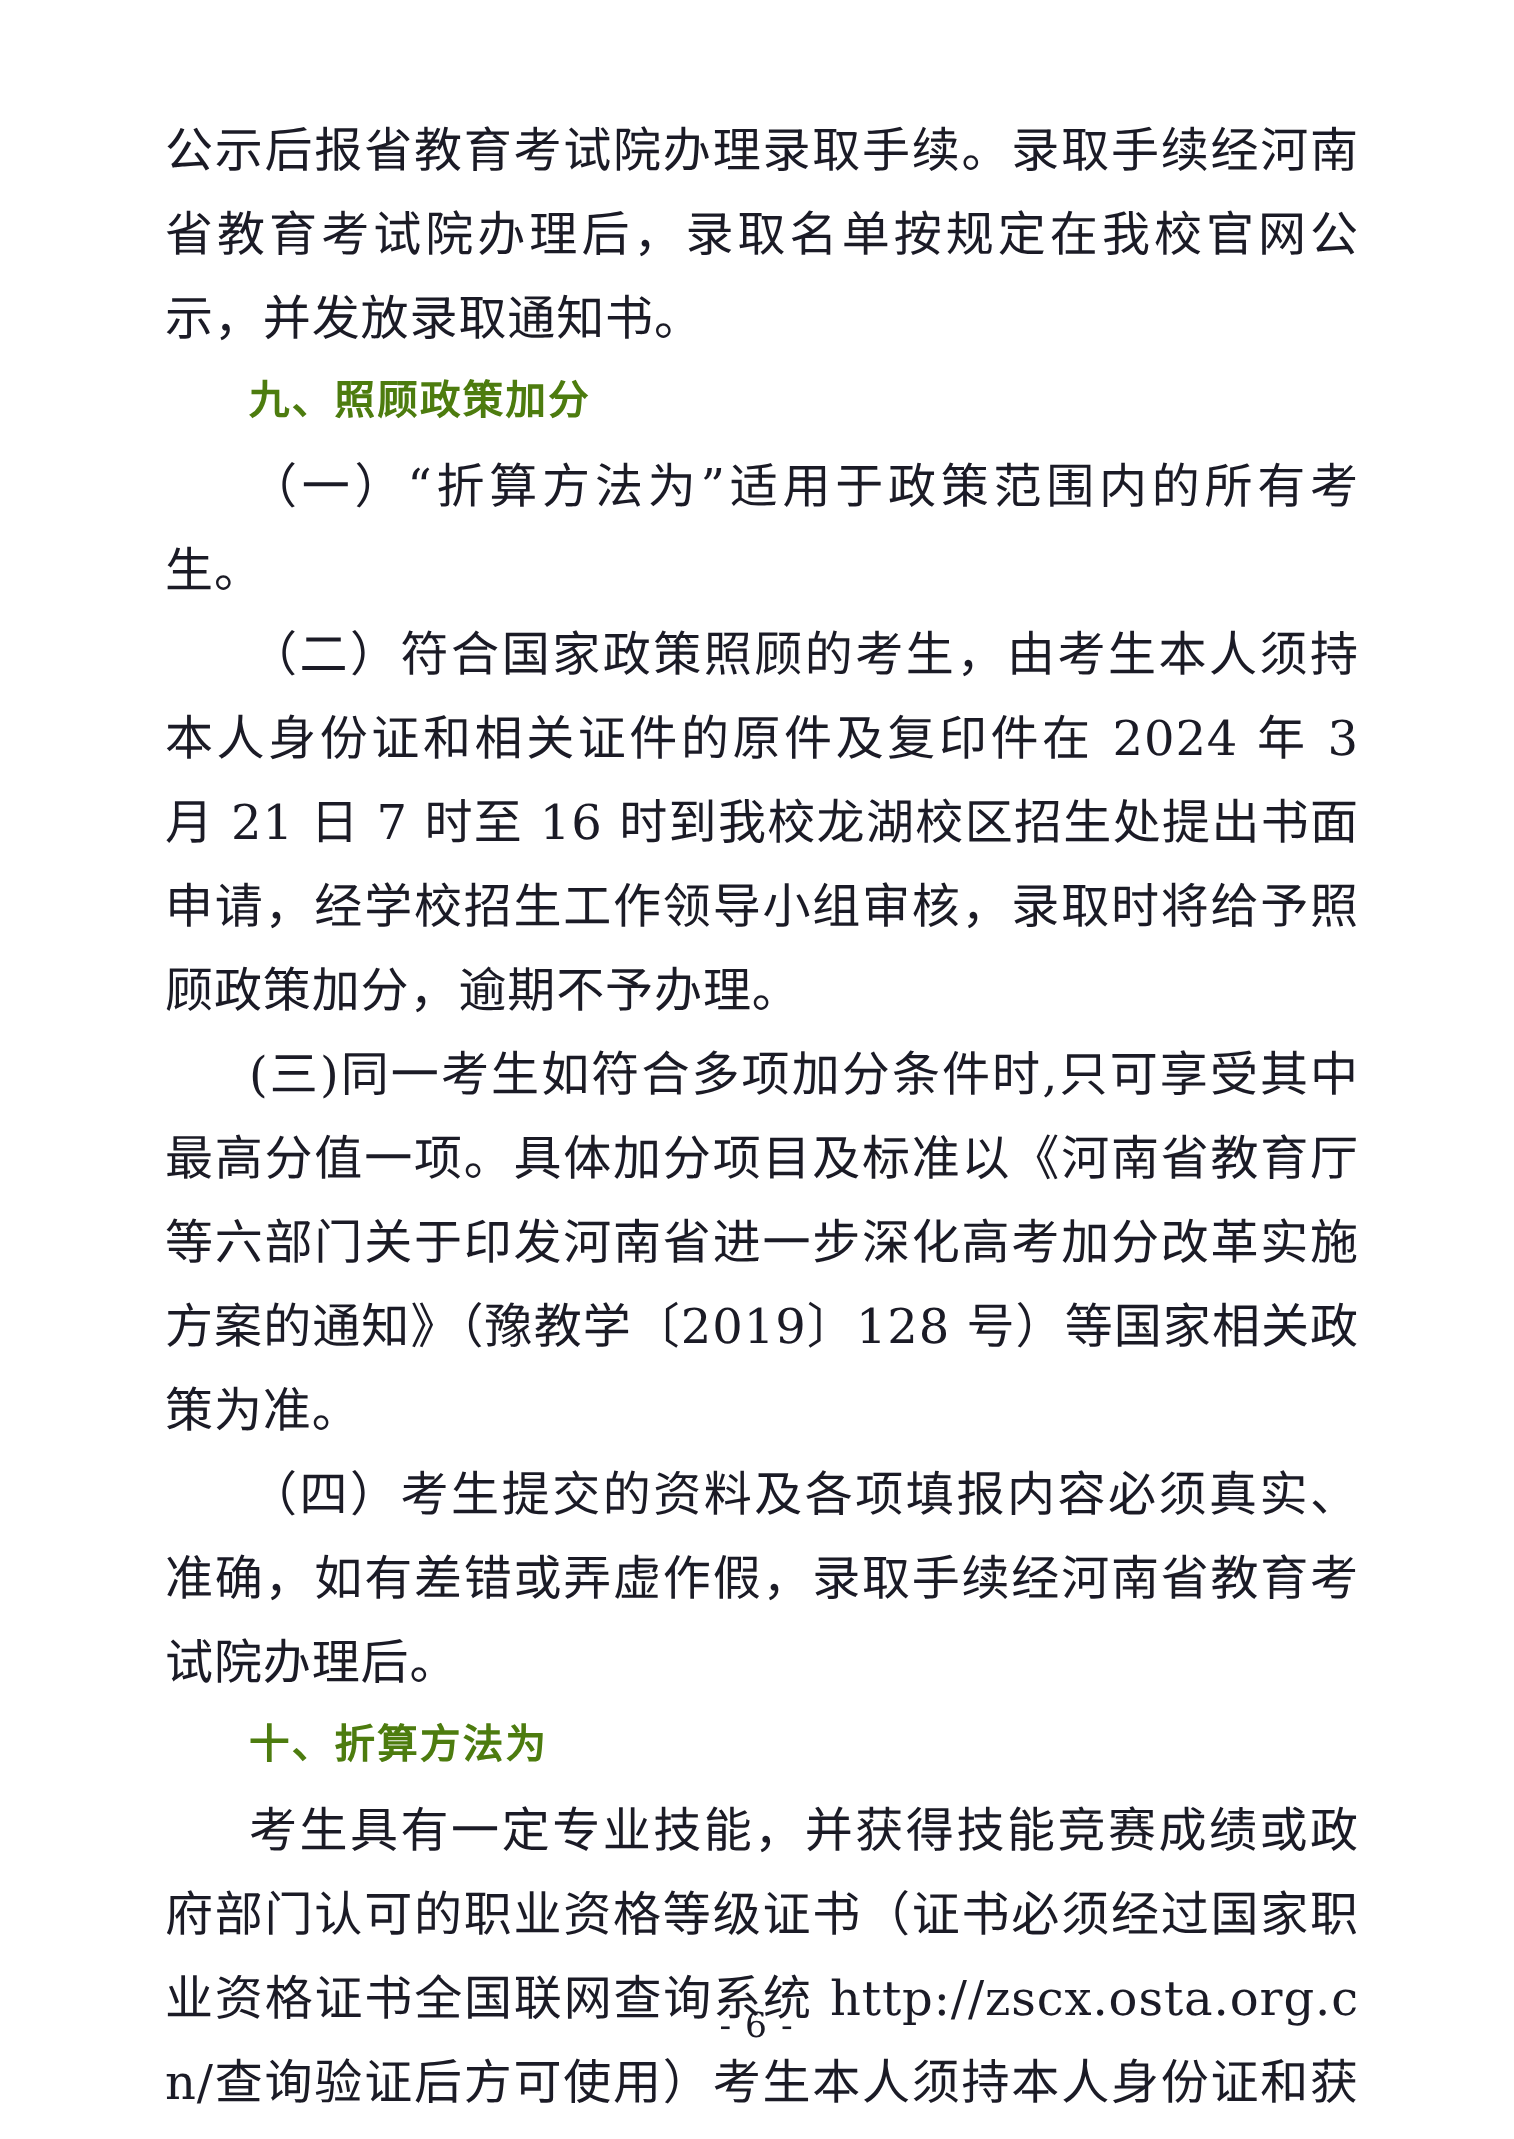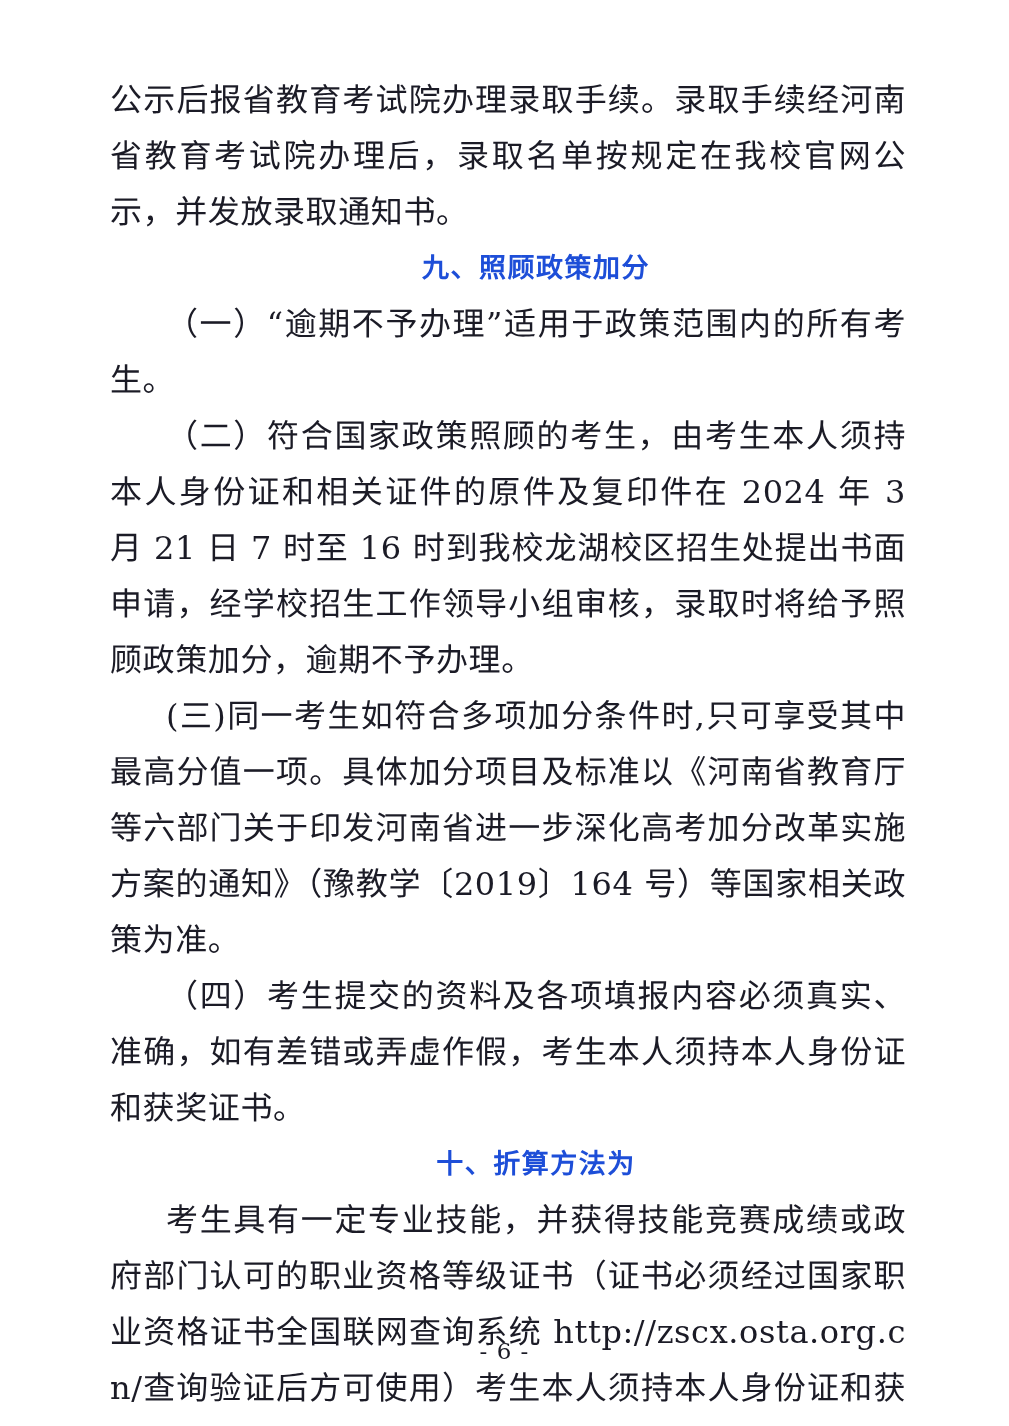--- a/index.html
+++ b/index.html
@@ -46,25 +46,25 @@
   .para.indent {
     text-indent: 56px;
   }
 
   
   .heading {
     font-family: "DejaVu Sans", "Liberation Sans", sans-serif;
     font-size: 27px;
     line-height: 56px;
     font-weight: 700;
-    color: #1d4ed8;
+    color: #4d7c0f;
     margin: 0;
     text-indent: 56px;
     letter-spacing: 1.5px;
-    text-align: center;
+    text-align: left;
     white-space: nowrap;
   }
 
   
   .folio {
     position: absolute;
     left: 0;
     top: 1338px;
     width: 1009px;
     text-align: center;
@@ -75,23 +75,23 @@
   }
 </style>
 </head>
 <body>
 
 <div class="page">
 
   <div class="content">
       <p class="para">公示后报省教育考试院办理录取手续。录取手续经河南省教育考试院办理后，录取名单按规定在我校官网公示，并发放录取通知书。</p>
       <p class="heading">九、照顾政策加分</p>
-      <p class="para indent">（一）“逾期不予办理”适用于政策范围内的所有考生。</p>
+      <p class="para indent">（一）“折算方法为”适用于政策范围内的所有考生。</p>
       <p class="para indent">（二）符合国家政策照顾的考生，由考生本人须持本人身份证和相关证件的原件及复印件在 2024 年 3 月 21 日 7 时至 16 时到我校龙湖校区招生处提出书面申请，经学校招生工作领导小组审核，录取时将给予照顾政策加分，逾期不予办理。</p>
-      <p class="para indent">(三)同一考生如符合多项加分条件时,只可享受其中最高分值一项。具体加分项目及标准以《河南省教育厅等六部门关于印发河南省进一步深化高考加分改革实施方案的通知》（豫教学〔2019〕164 号）等国家相关政策为准。</p>
-      <p class="para indent">（四）考生提交的资料及各项填报内容必须真实、准确，如有差错或弄虚作假，考生本人须持本人身份证和获奖证书。</p>
+      <p class="para indent">(三)同一考生如符合多项加分条件时,只可享受其中最高分值一项。具体加分项目及标准以《河南省教育厅等六部门关于印发河南省进一步深化高考加分改革实施方案的通知》（豫教学〔2019〕128 号）等国家相关政策为准。</p>
+      <p class="para indent">（四）考生提交的资料及各项填报内容必须真实、准确，如有差错或弄虚作假，录取手续经河南省教育考试院办理后。</p>
       <p class="heading">十、折算方法为</p>
       <p class="para indent">考生具有一定专业技能，并获得技能竞赛成绩或政府部门认可的职业资格等级证书（证书必须经过国家职业资格证书全国联网查询系统 http://zscx.osta.org.cn/查询验证后方可使用）考生本人须持本人身份证和获奖证书、颁奖政府部门下发的配套文件复印件、职业资格等级证书原件、复印件在 2024 年 3 月 21 日 9 时至 16 时到我校龙湖校区职业技能鉴定中心并提出职业技能评价书面申请，经我校职业技能等级证书、大赛获奖证书鉴定组对其获得技能竞赛成绩或政府部门认可的职业资格等级证书进行鉴定后，符合相关要求的技能竞赛成绩或政府部门认可的职业资格等级证书可折算为一定分值的职业技能测试成绩，折算方法为：</p>
     </div>
 
   <div class="folio">- 6 -</div>
 
 </div>
 
 </body></html>

